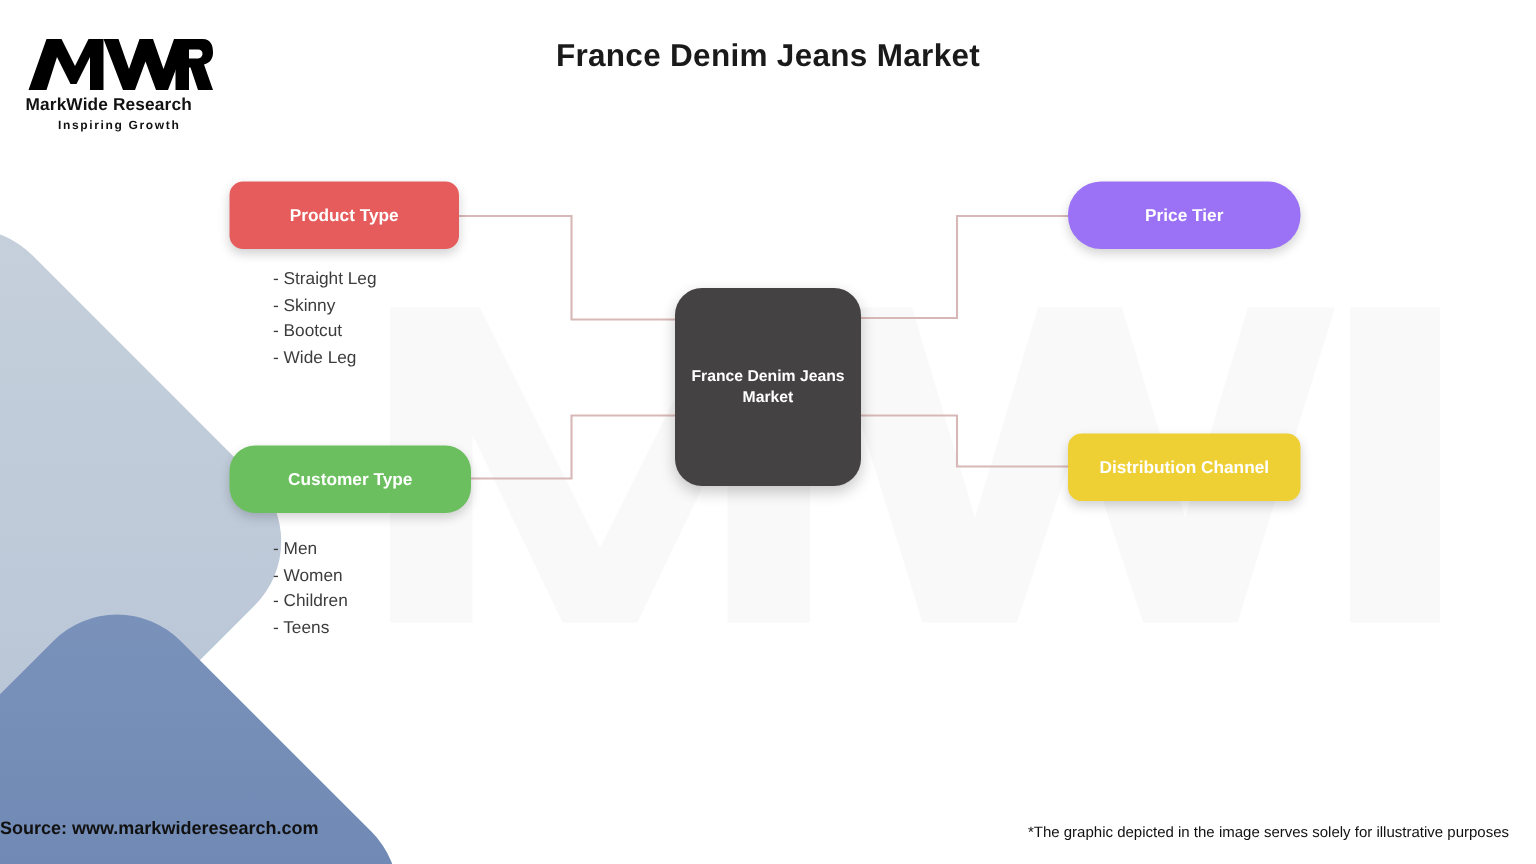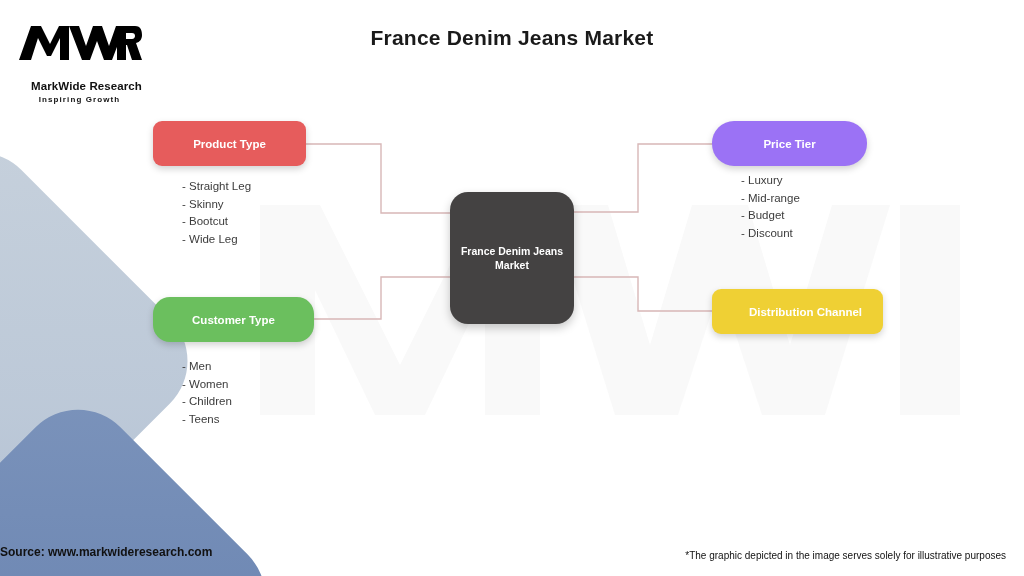--- a/index.html
+++ b/index.html
@@ -39,42 +39,42 @@
   .page-title{
     position:absolute;left:0;top:26px;width:1024px;text-align:center;
     font-size:21px;font-weight:bold;color:#1a1a1a;letter-spacing:.2px;
   }
 
   
   .logo{position:absolute;left:17px;top:24px;width:125px;height:60px;}
   .logo svg{display:block;}
   .logo-name{
     font-size:11.5px;font-weight:bold;color:#111;letter-spacing:.1px;
-    text-align:right;line-height:1;margin-top:19px;
+    text-align:left;line-height:1;margin-top:3px;
   }
   .logo-tag{
     font-size:8px;font-weight:bold;color:#111;letter-spacing:1.1px;
     text-align:center;line-height:1;margin-top:3px;
   }
 
   
   .lines{position:absolute;left:0;top:0;width:1024px;height:576px;}
 
   
   .node{
     position:absolute;border-radius:9px;
     display:flex;align-items:center;justify-content:center;
     color:#ffffff;font-weight:bold;font-size:11.5px;
     box-shadow:0 3px 7px rgba(0,0,0,.18);
     text-align:center;
   }
   .node.red   {background:#e65c5c;text-align:right;}
   .node.green {background:#6bbf5e;}
   .node.purple{background:#9b72f5;border-radius:22px;}
-  .node.yellow{background:#efd034;padding-left:16px;}
+  .node.yellow{background:#efd034;}
 
   .node-product {left:153px;top:121px;width:153px;height:45px;}
   .node-customer{left:153px;top:297px;width:161px;height:45px;border-radius:17px;}
   .node-price   {left:712px;top:121px;width:155px;height:45px;}
   .node-dist    {left:712px;top:289px;width:155px;height:45px;}
 
   .center-node{
     position:absolute;left:450px;top:192px;width:124px;height:132px;
     background:#444242;border-radius:18px;
     display:flex;align-items:center;justify-content:center;
@@ -172,24 +172,18 @@
     <div>- Wide Leg</div>
   </div>
 
   <div class="bullets bul-customer">
     <div>- Men</div>
     <div>- Women</div>
     <div>- Children</div>
     <div>- Teens</div>
   </div>
 
-  <div class="bullets bul-price">
-    <div>- Luxury</div>
-    <div>- Mid-range</div>
-    <div>- Budget</div>
-    <div>- Discount</div>
-  </div>
 
 
   <div class="source">Source: www.markwideresearch.com</div>
   <div class="disclaimer">*The graphic depicted in the image serves solely for illustrative purposes</div>
 
 </div>
 
 </body></html>

